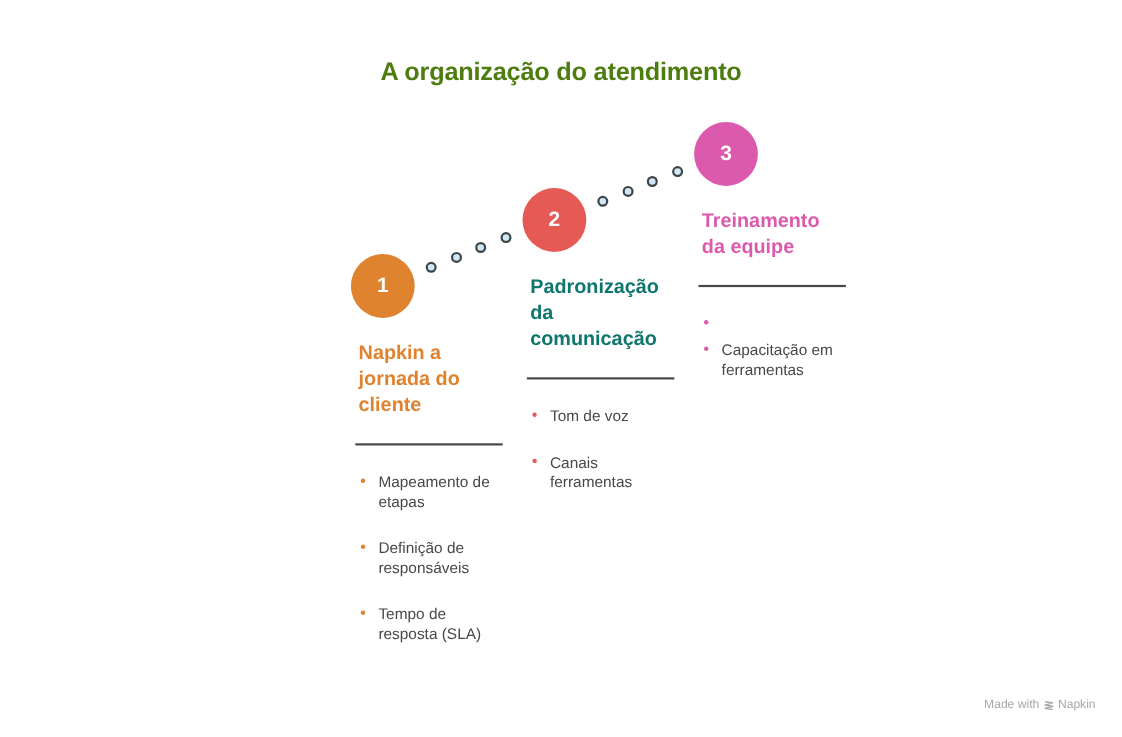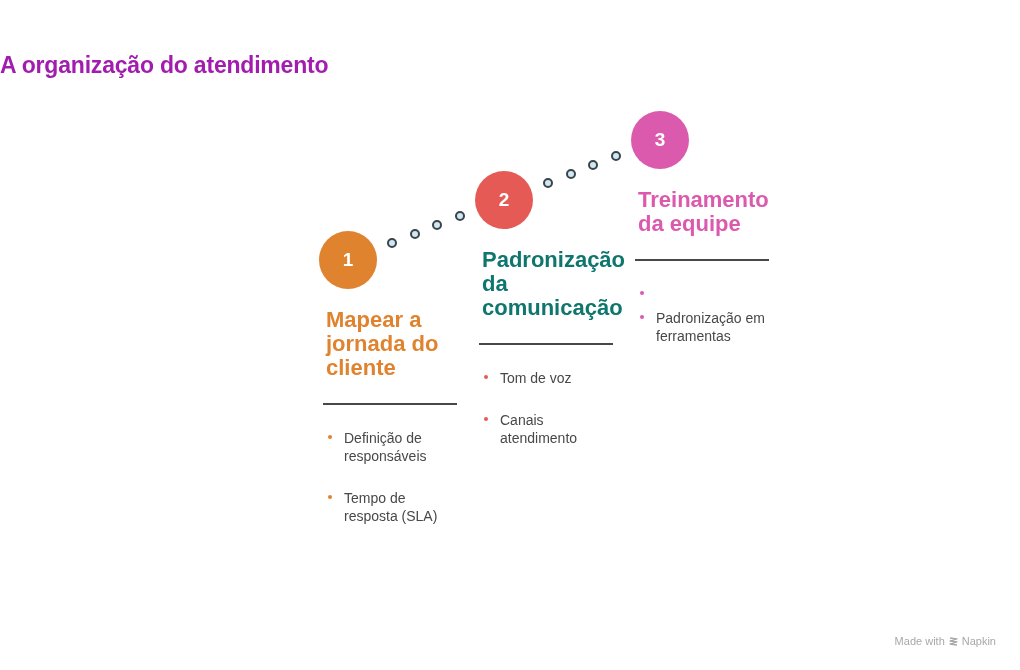--- a/index.html
+++ b/index.html
@@ -1,34 +1,34 @@
 <!DOCTYPE html>
 <html><head>
 <meta charset="utf-8">
 <style>
   html, body { margin: 0; padding: 0; }
   body {
     width: 1020px; height: 670px; background: #ffffff; position: relative; overflow: hidden;
     font-family: "Liberation Sans", "DejaVu Sans", sans-serif;
   }
   .title {
-    position: absolute; left: 0; top: 52px; width: 1020px; 
-    font-size: 23px; font-weight: bold; color: #a21caf; letter-spacing: -0.2px;
+    position: absolute; left: 0; top: 52px; width: 1020px; text-align: center;
+    font-size: 23px; font-weight: bold; color: #4d7c0f; letter-spacing: -0.2px;
   }
   .circle {
     position: absolute; width: 58px; height: 58px; border-radius: 50%;
     color: #ffffff; font-weight: bold; font-size: 19px;
     display: flex; align-items: center; justify-content: center;
   }
   .dot {
     position: absolute; width: 6px; height: 6px; border-radius: 50%;
     background: #cfe8f5; border: 2px solid #3d4448;
   }
   .heading {
-    position: absolute; font-weight: bold; font-size: 22px; line-height: 24px;
+    position: absolute; font-weight: bold; font-size: 18px; line-height: 24px;
     width: 140px;
   }
   .rule {
     position: absolute; height: 2px; background: #484848;
   }
   .bullets {
     position: absolute; margin: 0; padding: 0; list-style: none; width: 130px;
   }
   .bullets li {
     position: relative; padding-left: 18px; font-size: 14px; line-height: 18px;
@@ -55,49 +55,50 @@
 
 <div class="dot" style="left:543px;top:178px;"></div>
 <div class="dot" style="left:566px;top:169px;"></div>
 <div class="dot" style="left:588px;top:160px;"></div>
 <div class="dot" style="left:611px;top:151px;"></div>
 
 <div>
   <div class="circle" style="left:319px;top:231px;background:#e0832f;">
     <span>1</span>
   </div>
-  <div class="heading" style="left:326px;top:308px;color:#e0832f;width:120px;">Mapear a jornada do cliente</div>
+  <div class="heading" style="left:326px;top:308px;color:#e0832f;width:120px;">Napkin a jornada do cliente</div>
   <div class="rule" style="left:323px;top:403px;width:134px;"></div>
   <ul class="bullets" style="left:326px;top:429px;">
+    <li><span class="b" style="background:#e0832f;"></span><span>Mapeamento de etapas</span></li>
     <li><span class="b" style="background:#e0832f;"></span><span>Definição de responsáveis</span></li>
     <li><span class="b" style="background:#e0832f;"></span><span>Tempo de resposta (SLA)</span></li>
   </ul>
 </div>
 
 <div>
   <div class="circle" style="left:475px;top:171px;background:#e55a54;">
     <span>2</span>
   </div>
   <div class="heading" style="left:482px;top:248px;color:#0f766e;width:128px;">Padronização da comunicação</div>
   <div class="rule" style="left:479px;top:343px;width:134px;"></div>
   <ul class="bullets" style="left:482px;top:369px;">
     <li><span class="b" style="background:#e55a54;"></span><span>Tom de voz</span></li>
-    <li><span class="b" style="background:#e55a54;"></span><span>Canais atendimento</span></li>
+    <li><span class="b" style="background:#e55a54;"></span><span>Canais ferramentas</span></li>
   </ul>
 </div>
 
 <div>
   <div class="circle" style="left:631px;top:111px;background:#dc5aad;">
     <span>3</span>
   </div>
   <div class="heading" style="left:638px;top:188px;color:#dc5aad;width:130px;">Treinamento da equipe</div>
   <div class="rule" style="left:635px;top:259px;width:134px;"></div>
   <ul class="bullets" style="left:638px;top:285px;">
     <li><span class="b" style="background:#dc5aad;"></span></li>
-    <li><span class="b" style="background:#dc5aad;"></span><span>Padronização em ferramentas</span></li>
+    <li><span class="b" style="background:#dc5aad;"></span><span>Capacitação em ferramentas</span></li>
   </ul>
 </div>
 
 <div class="footer">
   <span>Made with</span>
   <span>
     <svg width="11" height="11" viewBox="0 0 11 11">
       <path d="M2 2 L9 3 L2 5 L9 6 L2 8 L9 9" fill="none" stroke="#a8a8a8" stroke-width="1.3" stroke-linejoin="round"></path>
     </svg>
   </span>

